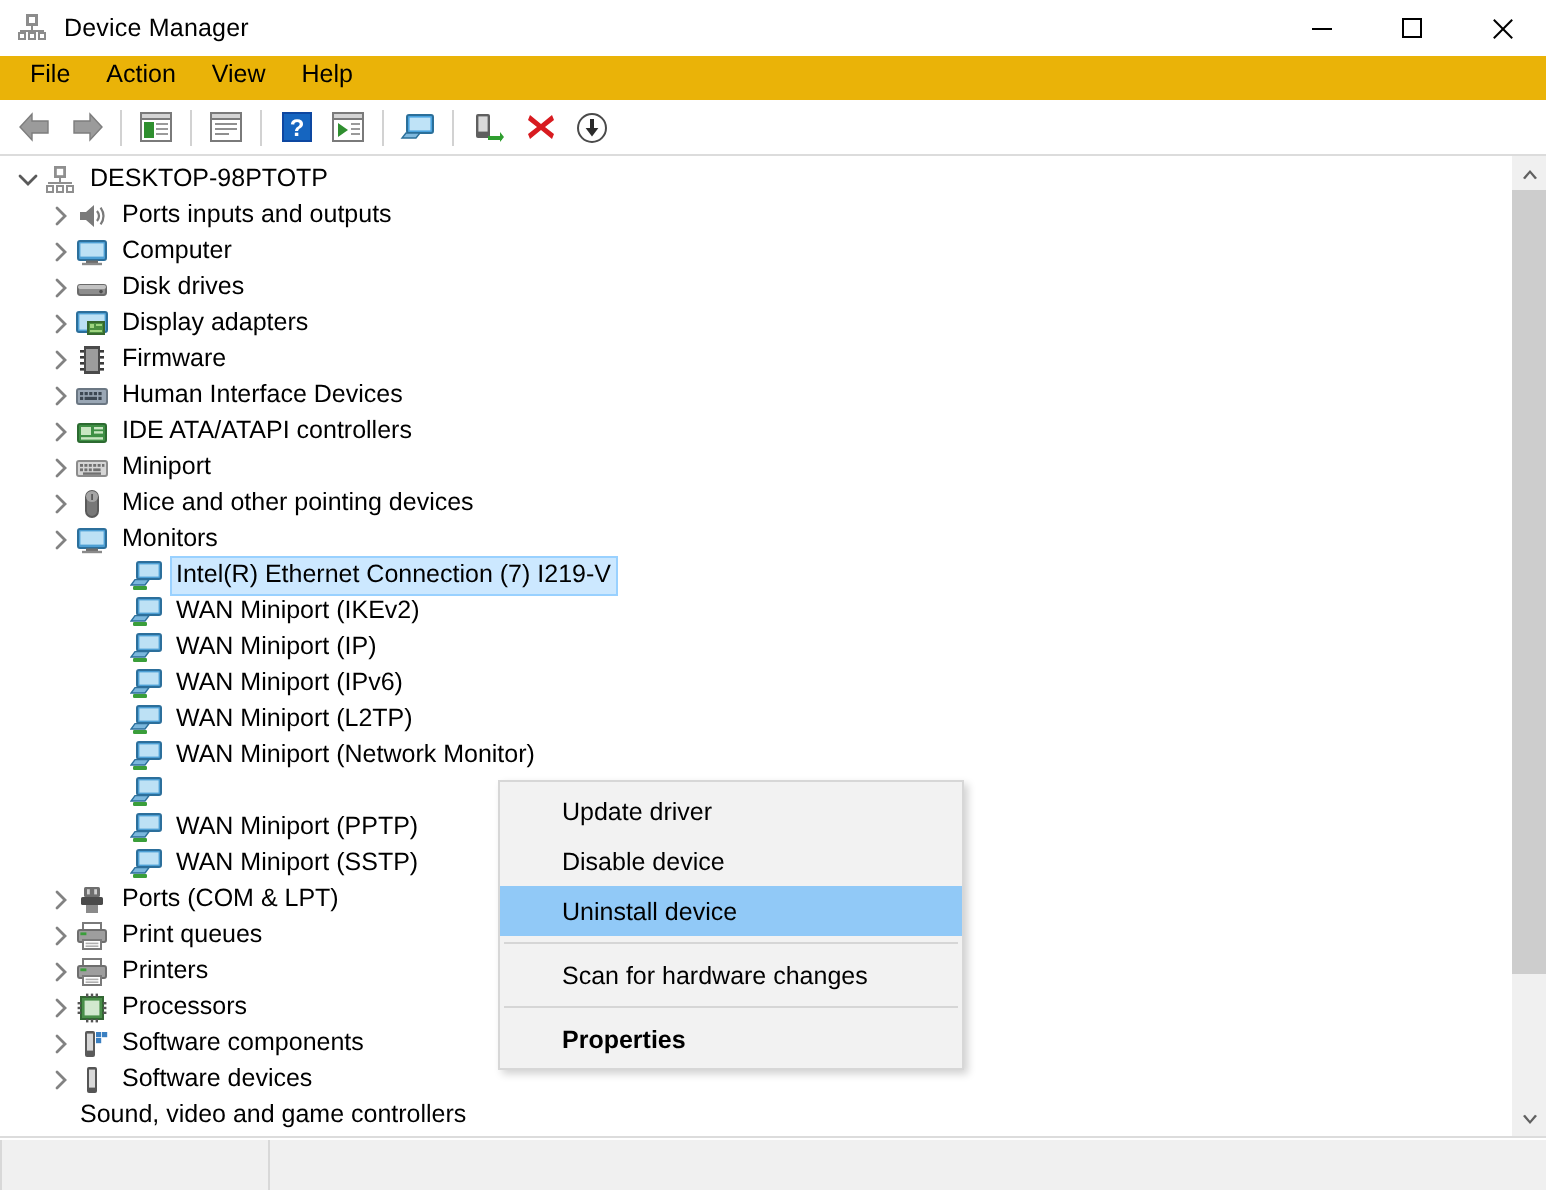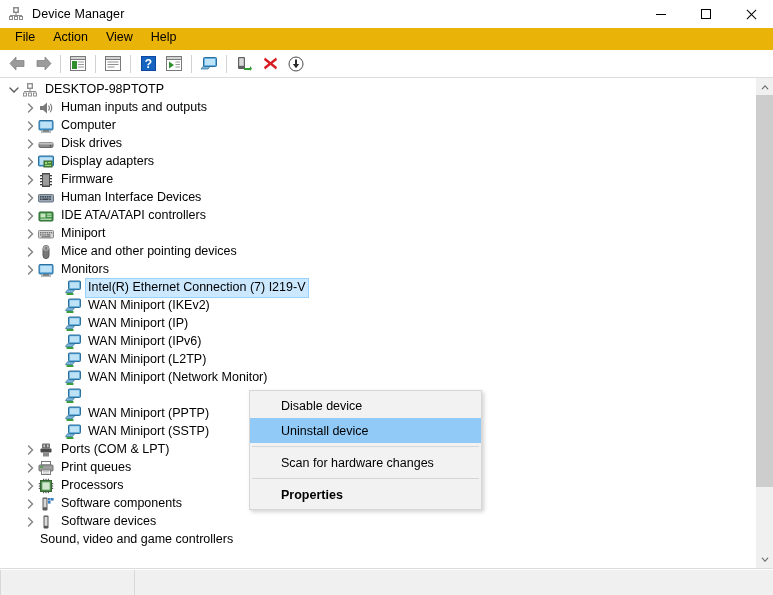--- a/index.html
+++ b/index.html
@@ -371,21 +371,21 @@
           <div class="chev">
             <svg width="8" height="10" viewBox="0 0 8 10">
               <path d="M2.5 1 L6.5 5 L2.5 9" stroke="#828282" stroke-width="1.4" fill="none" stroke-linecap="round"></path>
             </svg>
           </div>
           <div class="ricon"><svg width="16" height="16" viewBox="0 0 16 16">
               <path d="M2 6 L5 6 L9 2.5 L9 13.5 L5 10 L2 10 Z" fill="#7a7a7a"></path>
               <path d="M10.5 5.5 Q12.5 8 10.5 10.5" stroke="#7a7a7a" stroke-width="1.1" fill="none"></path>
               <path d="M12.3 3.8 Q15.2 8 12.3 12.2" stroke="#7a7a7a" stroke-width="1.1" fill="none"></path>
             </svg></div>
-          <div class="rlabel">Human inputs and outputs</div>
+          <div class="rlabel">Ports inputs and outputs</div>
         </div>
         <div class="row lvl1">
           <div class="chev">
             <svg width="8" height="10" viewBox="0 0 8 10">
               <path d="M2.5 1 L6.5 5 L2.5 9" stroke="#828282" stroke-width="1.4" fill="none" stroke-linecap="round"></path>
             </svg>
           </div>
           <div class="ricon"><svg width="16" height="16" viewBox="0 0 16 16">
               <rect x="1" y="2.5" width="14" height="9.5" rx="1" fill="#4d9fd4" stroke="#2c6f9b"></rect>
               <rect x="2.2" y="3.7" width="11.6" height="6.6" fill="#bde1f5"></rect>
@@ -638,20 +638,36 @@
           </div>
           <div class="ricon"><svg width="16" height="16" viewBox="0 0 16 16">
               <rect x="3.5" y="1.5" width="9" height="3.5" fill="#ffffff" stroke="#7a7a7a"></rect>
               <rect x="1" y="5" width="14" height="6" rx="1" fill="#9e9e9e" stroke="#6e6e6e"></rect>
               <rect x="2.2" y="6.2" width="3" height="1.4" fill="#3a9e3a"></rect>
               <rect x="3.5" y="10" width="9" height="4.5" fill="#ffffff" stroke="#7a7a7a"></rect>
               <rect x="4.8" y="11.3" width="6.4" height="0.8" fill="#b0b0b0"></rect>
               <rect x="4.8" y="12.7" width="6.4" height="0.8" fill="#b0b0b0"></rect>
             </svg></div>
           <div class="rlabel">Print queues</div>
+        </div>
+        <div class="row lvl1">
+          <div class="chev">
+            <svg width="8" height="10" viewBox="0 0 8 10">
+              <path d="M2.5 1 L6.5 5 L2.5 9" stroke="#828282" stroke-width="1.4" fill="none" stroke-linecap="round"></path>
+            </svg>
+          </div>
+          <div class="ricon"><svg width="16" height="16" viewBox="0 0 16 16">
+              <rect x="3.5" y="1.5" width="9" height="3.5" fill="#ffffff" stroke="#7a7a7a"></rect>
+              <rect x="1" y="5" width="14" height="6" rx="1" fill="#9e9e9e" stroke="#6e6e6e"></rect>
+              <rect x="2.2" y="6.2" width="3" height="1.4" fill="#3a9e3a"></rect>
+              <rect x="3.5" y="10" width="9" height="4.5" fill="#ffffff" stroke="#7a7a7a"></rect>
+              <rect x="4.8" y="11.3" width="6.4" height="0.8" fill="#b0b0b0"></rect>
+              <rect x="4.8" y="12.7" width="6.4" height="0.8" fill="#b0b0b0"></rect>
+            </svg></div>
+          <div class="rlabel">Printers</div>
         </div>
         <div class="row lvl1">
           <div class="chev">
             <svg width="8" height="10" viewBox="0 0 8 10">
               <path d="M2.5 1 L6.5 5 L2.5 9" stroke="#828282" stroke-width="1.4" fill="none" stroke-linecap="round"></path>
             </svg>
           </div>
           <div class="ricon"><svg width="16" height="16" viewBox="0 0 16 16">
               <rect x="2.5" y="2.5" width="11" height="11" fill="#4a8f4a" stroke="#336633"></rect>
               <rect x="4.3" y="4.3" width="7.4" height="7.4" fill="#d2e8cf"></rect>
@@ -711,20 +727,21 @@
       </div>
       <div class="sb-thumb" style="top:17px; height:392px;"></div>
       <div class="sb-arrow bottom">
         <svg width="8" height="6" viewBox="0 0 8 6">
             <path d="M4 5 L0.5 1 L1.5 0.4 L4 3.4 L6.5 0.4 L7.5 1 Z" fill="#606060"></path>
           </svg>
       </div>
     </div>
 
     <div class="ctxmenu" id="ctx-menu">
+        <div class="ctxitem">Update driver</div>
         <div class="ctxitem">Disable device</div>
         <div class="ctxitem highlight">Uninstall device</div>
         <div class="ctxsep"></div>
         <div class="ctxitem">Scan for hardware changes</div>
         <div class="ctxsep"></div>
         <div class="ctxitem bold">Properties</div>
       </div>
   </div>
 
   <div class="statusbar">

